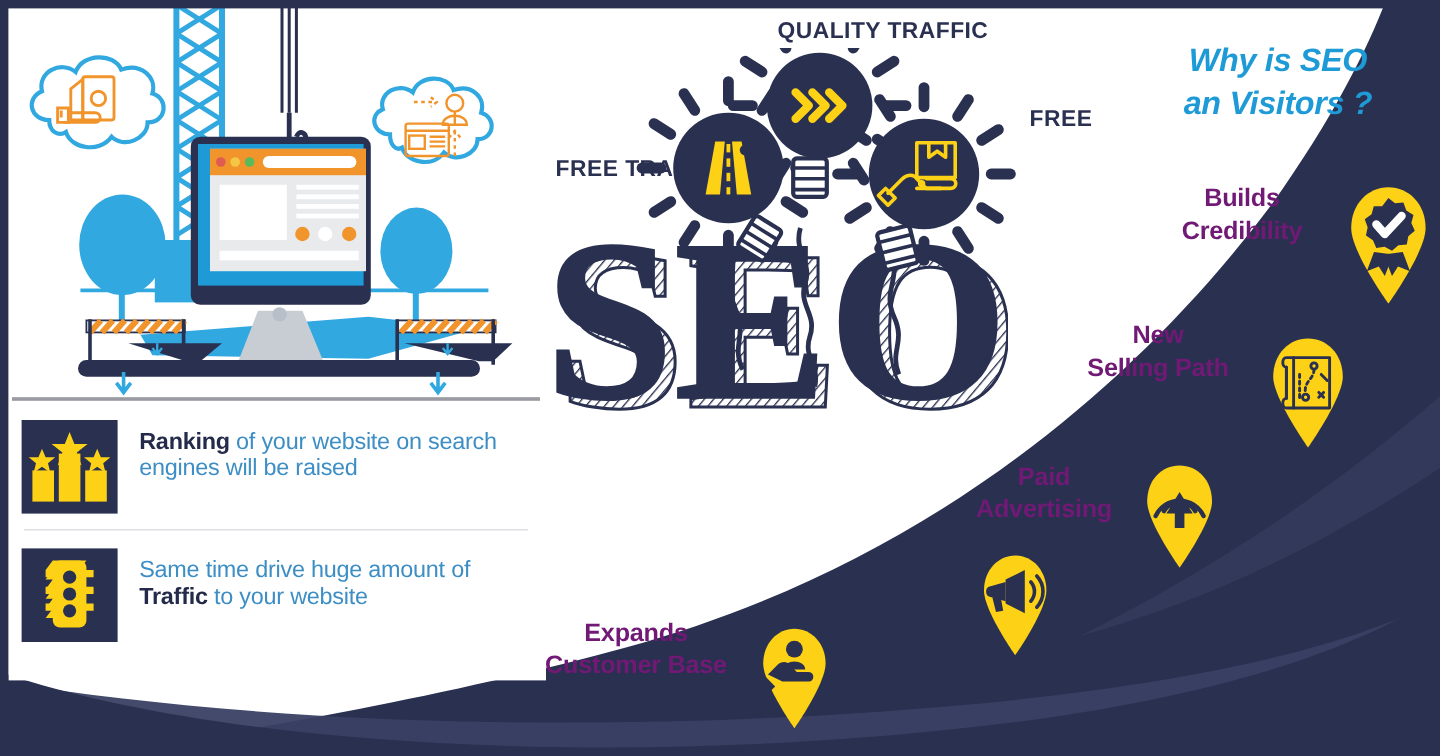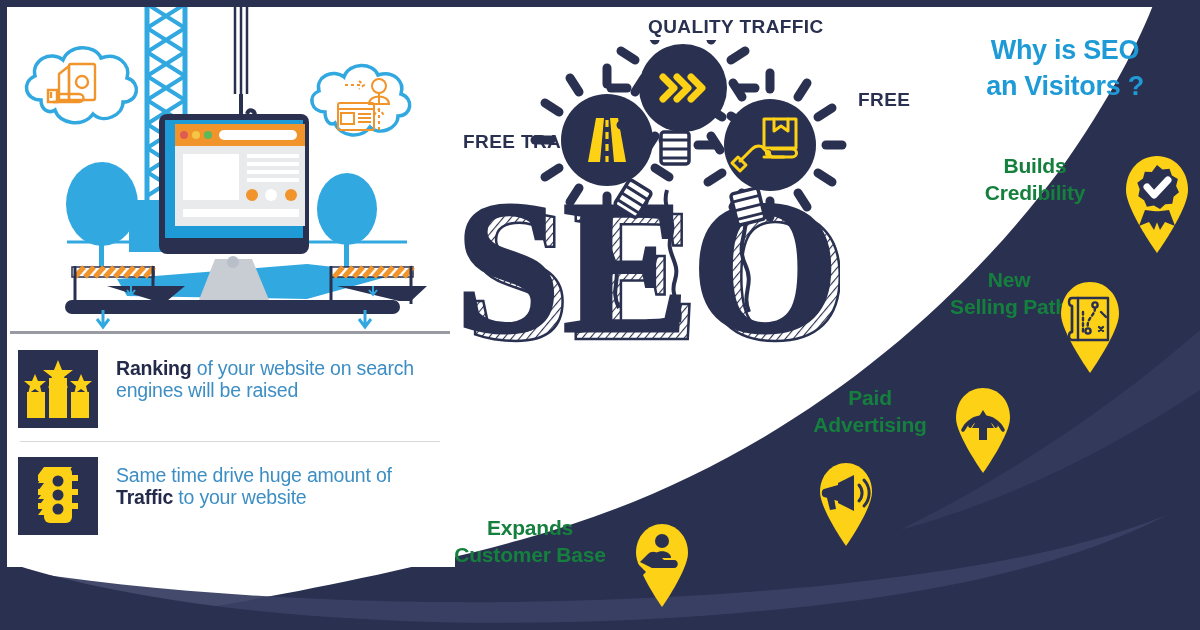--- a/index.html
+++ b/index.html
@@ -104,26 +104,27 @@
   
   #headline {
     left: 940px; top: 32px; width: 250px;
     text-align: center;
     color: #1e9bd7;
     font-size: 27px;
     font-weight: bold;
     line-height: 36px;
     letter-spacing: -0.3px;
     z-index: 30;
+    font-style: italic;
   }
 
   
   .pin-label {
     position: absolute;
-    color: #15803d;
+    color: #701a75;
     font-weight: bold;
     font-size: 21px;
     line-height: 27px;
     text-align: center;
     z-index: 31;
     letter-spacing: -0.2px;
   }
   .pin { position: absolute; z-index: 32; }
 </style>
 </head>
@@ -423,21 +424,21 @@
     <g fill="#2a3050">
       <path d="M31,60 l-6,16 l10,-4 l5,8 l7,-18 z"></path>
       <path d="M55,60 l6,16 l-10,-4 l-5,8 l-7,-18 z"></path>
       <path d="M43,15 l5.5,4.4 l7,-0.6 l2.4,6.6 l6,3.7 l-1.8,6.8 l2.9,6.4 l-5.4,4.5
                l-1.3,6.9 l-7,0.6 l-5.3,4.6 l-6.2,-3.3 l-6.9,1.1 l-2.8,-6.5 l-5.8,-4
                l1.4,-6.9 l-2.4,-6.6 l5.7,-4.1 l1.8,-6.8 l7,0.1 Z"></path>
     </g>
     <path d="M33,37 l7,8 l14,-15" fill="none" stroke="#ffffff" stroke-width="7" stroke-linecap="round" stroke-linejoin="round"></path>
   </svg>
 
-  <div class="pin-label" style="left:924px; top:266px; width:170px;">
+  <div class="pin-label" style="left:880px; top:266px; width:170px;">
     <div>New</div>
     <div>Selling Path</div>
   </div>
   <svg class="pin" style="left:1050px; top:276px;" width="80" height="98" viewBox="0 0 80 98">
     <path d="M40,97 C40,97 11,56 11,38 C11,19 24,6 40,6 C56,6 69,19 69,38 C69,56 40,97 40,97 Z" fill="#fcd116"></path>
     <g fill="none" stroke="#2a3050" stroke-width="2.4" stroke-linejoin="round" stroke-linecap="round">
       <path d="M22,22 C18,22 18,30 22,30 L22,56 C18,56 18,64 22,64 L58,64 L58,22 Z"></path>
       <line x1="22" y1="30" x2="22" y2="56"></line>
       <line x1="28" y1="22" x2="28" y2="64"></line>
       <circle cx="45" cy="29" r="2.6"></circle>

